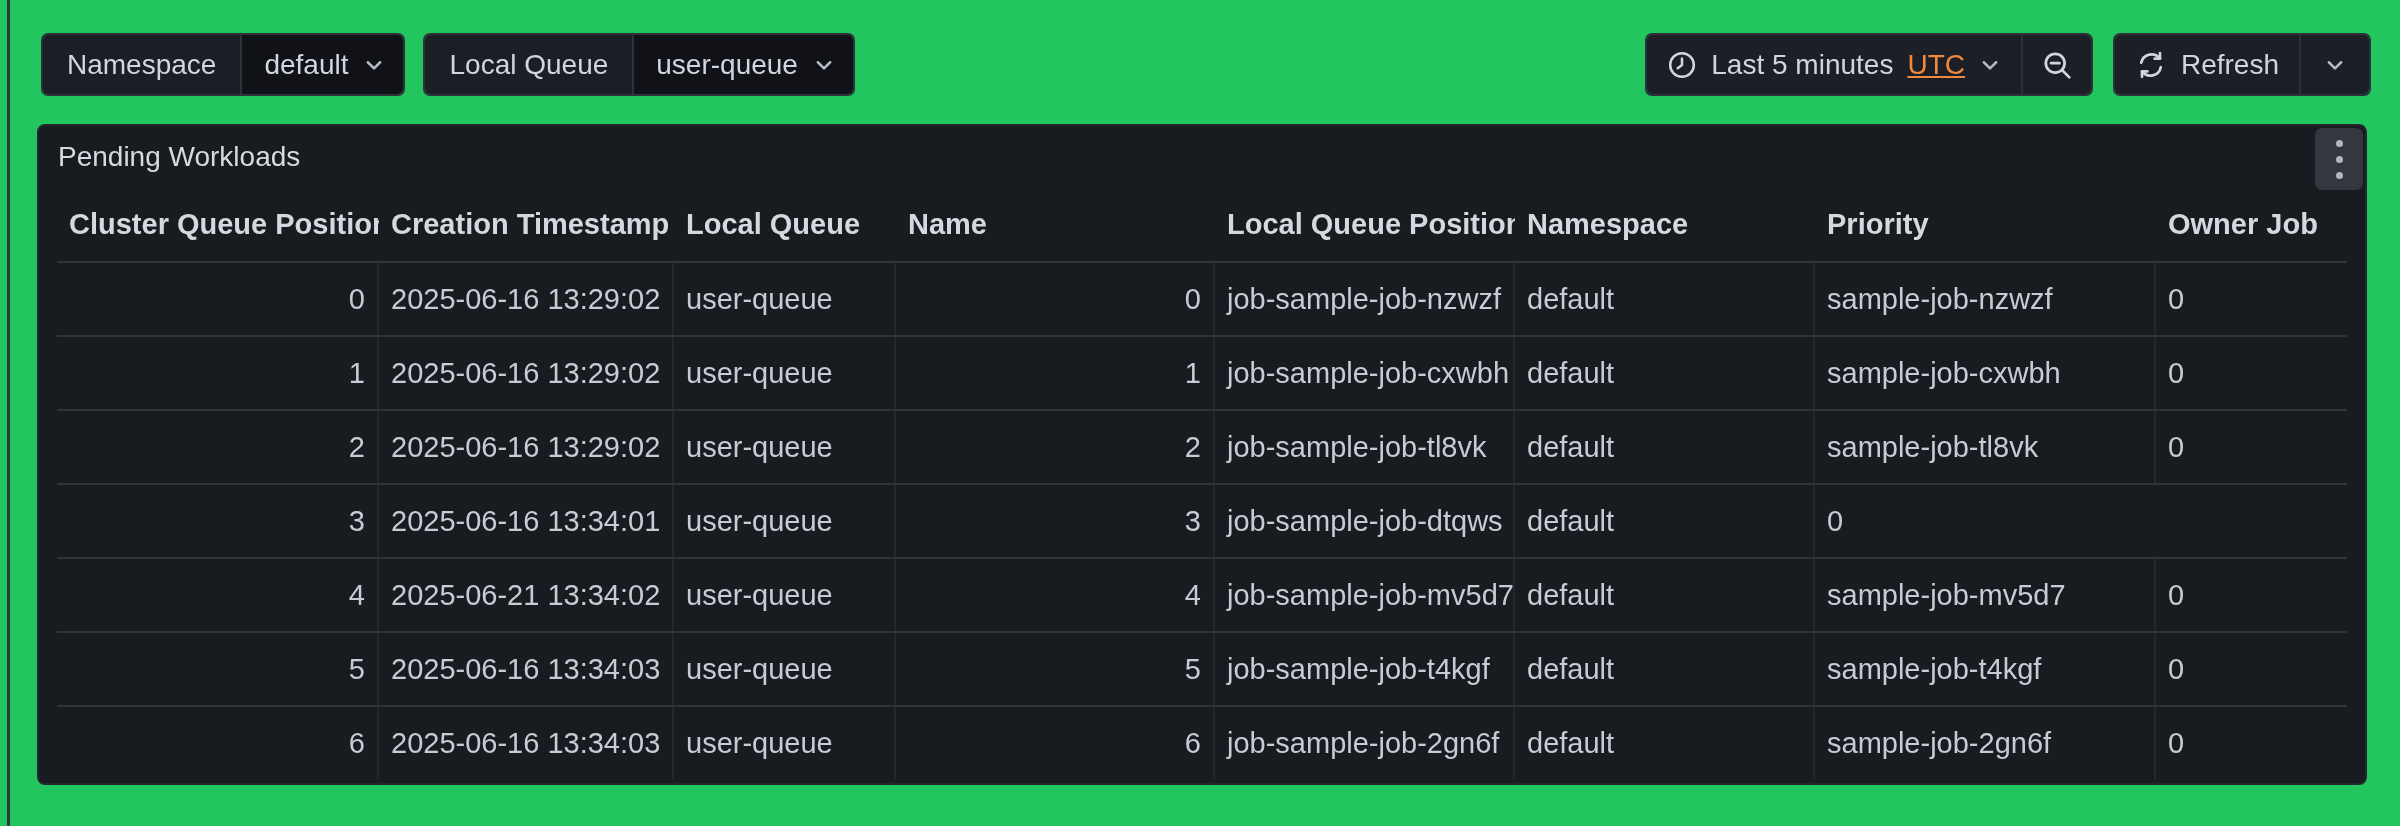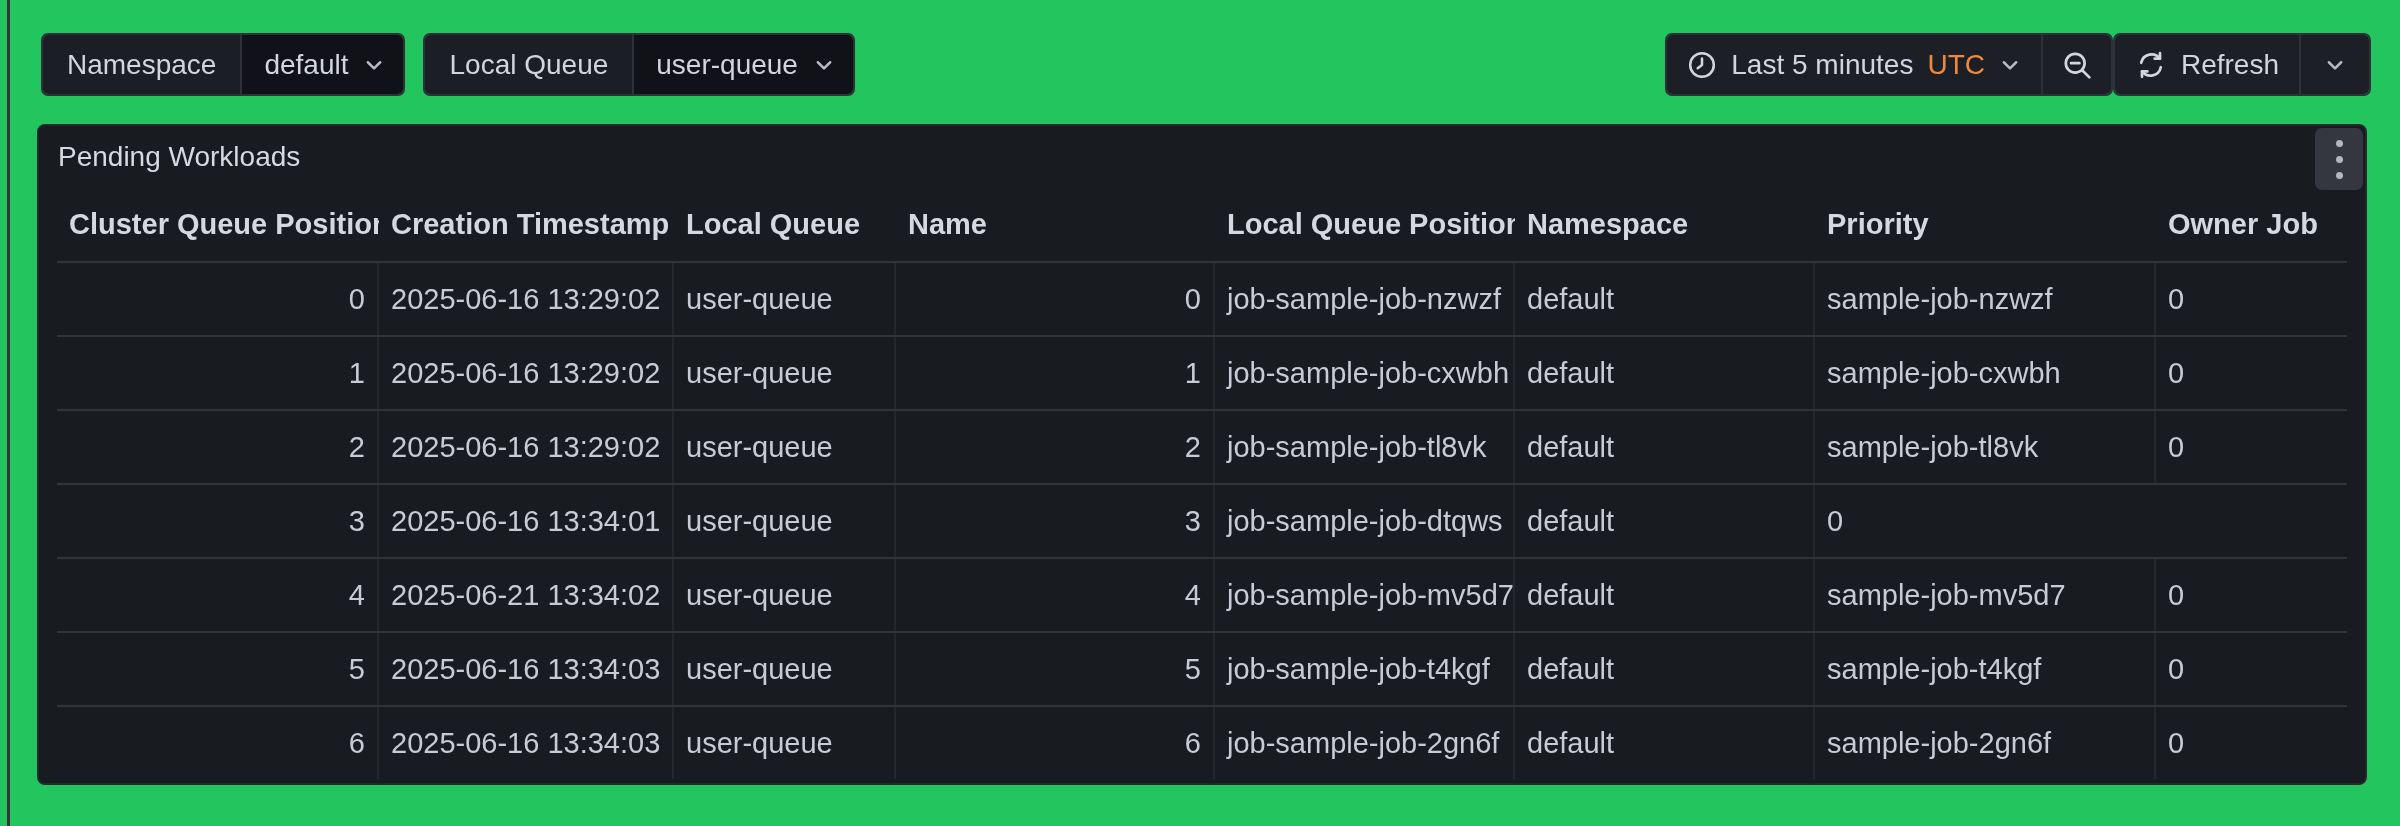--- a/index.html
+++ b/index.html
@@ -7,29 +7,29 @@
     position:relative;width:2400px;height:826px;background:#22c55e;
     font-family:"Liberation Sans","DejaVu Sans",sans-serif;color:#ccccdc;overflow:hidden;
   }
   
   .edge-line{position:absolute;left:7px;top:0;width:3px;height:826px;background:#33363d;}
 
   
   .toolbar{position:absolute;left:41px;right:29px;top:33px;height:63px;display:flex;justify-content:space-between;align-items:center;}
   .tb-left,.tb-right{display:flex;align-items:center;}
   .tb-left{gap:18px;}
-  .tb-right{gap:0;}
+  .tb-right{gap:20px;}
   .group{display:flex;align-items:stretch;height:63px;border:2px solid #2e313a;border-radius:7px;overflow:hidden;box-sizing:border-box;}
   .seg{display:flex;align-items:center;font-size:28px;font-weight:500;color:#d3d5de;white-space:nowrap;}
   .seg+.seg{border-left:2px solid #2e313a;}
   .seg.var-label{background:#1b1e24;padding:0 24px;}
   .seg.var-value{background:#101217;padding:0 18px 0 22px;gap:15px;}
   .seg.btn{background:#1c1f25;padding:0 20px;gap:14px;cursor:pointer;}
   .seg.icon-only{background:#1c1f25;justify-content:center;width:68px;padding:0;cursor:pointer;}
-  .utc{color:#f0883e;font-weight:500;}
+  .utc{color:#f0883e;font-weight:500;text-decoration:underline;}
   svg.ic{display:block;}
   .chev{width:22px;height:22px;}
   .chev path{stroke:#b7bac3;stroke-width:1.8;fill:none;stroke-linecap:round;stroke-linejoin:round;}
   .lineic path,.lineic circle{stroke:#d3d5de;stroke-width:1.35;fill:none;stroke-linecap:round;stroke-linejoin:round;}
 
   
   .panel{position:absolute;left:37px;top:124px;width:2330px;height:661px;background:#181b1f;
          border:2px solid #25272e;border-radius:8px;box-sizing:border-box;}
   .panel-title-row{height:62px;display:flex;align-items:center;padding-left:19px;}
   .panel-title{font-size:28px;font-weight:500;color:#d8d9e0;cursor:pointer;}

